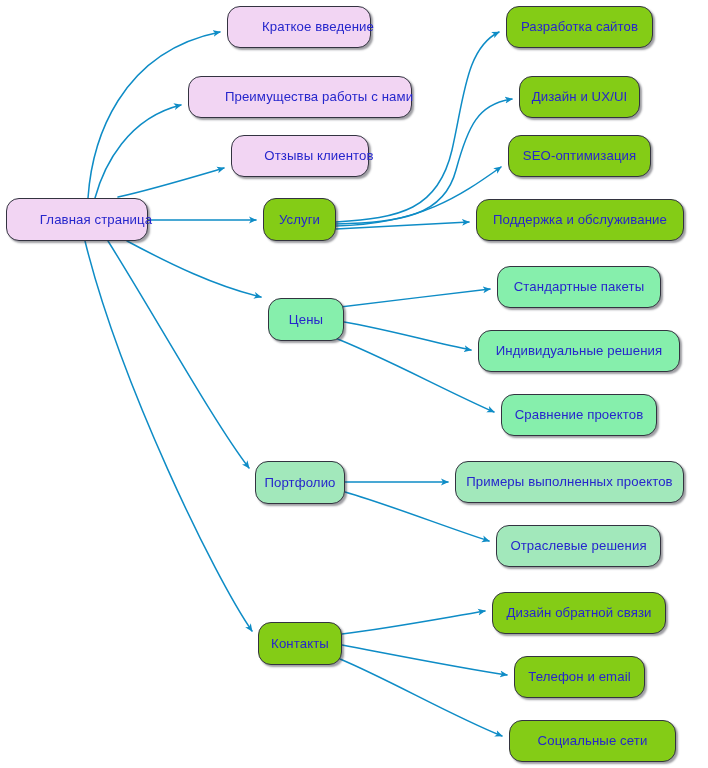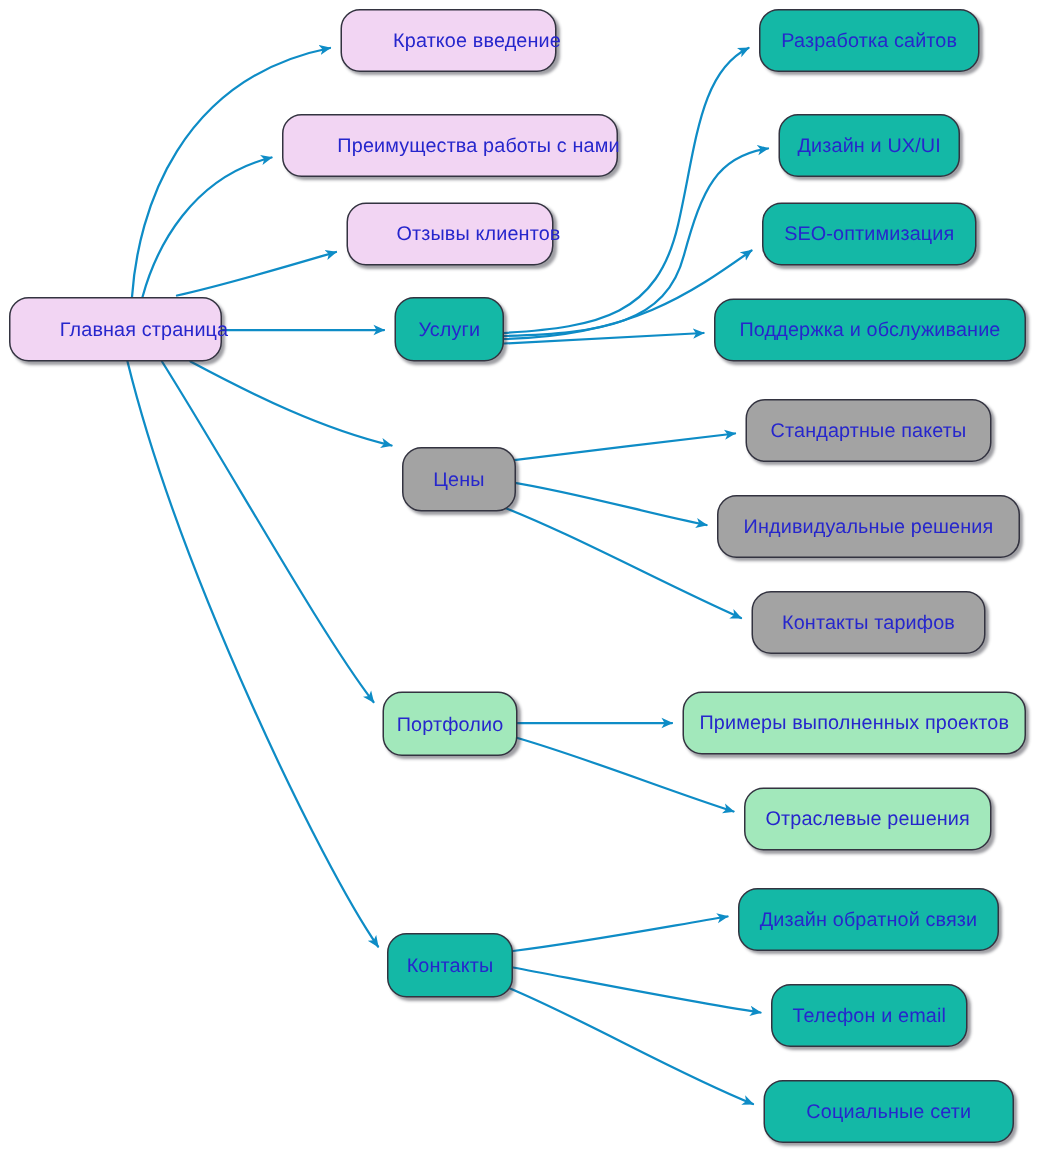--- a/index.html
+++ b/index.html
@@ -36,22 +36,22 @@
     letter-spacing: 0.1px;
     white-space: nowrap;
     box-shadow: 2px 2px 2px rgba(40,40,50,0.45);
     z-index: 5;
   }
   .node-label {
     display: block;
     padding: 0 2px;
   }
   .fill-pink   { background: #f2d5f3; padding-left: 38px; }
-  .fill-cyan   { background: #14b8a6; }
-  .fill-mint   { background: #a3a3a3; }
+  .fill-cyan   { background: #84cc16; }
+  .fill-mint   { background: #86efac; }
   .fill-green  { background: #a2e8bb; }
   svg#edges {
     position: absolute;
     left: 0;
     top: 0;
     width: 708px;
     height: 768px;
     z-index: 1;
     overflow: visible;
   }
@@ -121,21 +121,21 @@
       <div class="node fill-mint" style="left: 268px; top: 298px; width: 76px; height: 43px;">
         <span class="node-label">Цены</span>
       </div>
       <div class="node fill-mint" style="left: 497px; top: 266px; width: 164px; height: 42px;">
         <span class="node-label">Стандартные пакеты</span>
       </div>
       <div class="node fill-mint" style="left: 478px; top: 330px; width: 202px; height: 42px;">
         <span class="node-label">Индивидуальные решения</span>
       </div>
       <div class="node fill-mint" style="left: 501px; top: 394px; width: 156px; height: 42px;">
-        <span class="node-label">Контакты тарифов</span>
+        <span class="node-label">Сравнение проектов</span>
       </div>
       <div class="node fill-green" style="left: 255px; top: 461px; width: 90px; height: 43px;">
         <span class="node-label">Портфолио</span>
       </div>
       <div class="node fill-green" style="left: 455px; top: 461px; width: 229px; height: 42px;">
         <span class="node-label">Примеры выполненных проектов</span>
       </div>
       <div class="node fill-green" style="left: 496px; top: 525px; width: 165px; height: 42px;">
         <span class="node-label">Отраслевые решения</span>
       </div>

